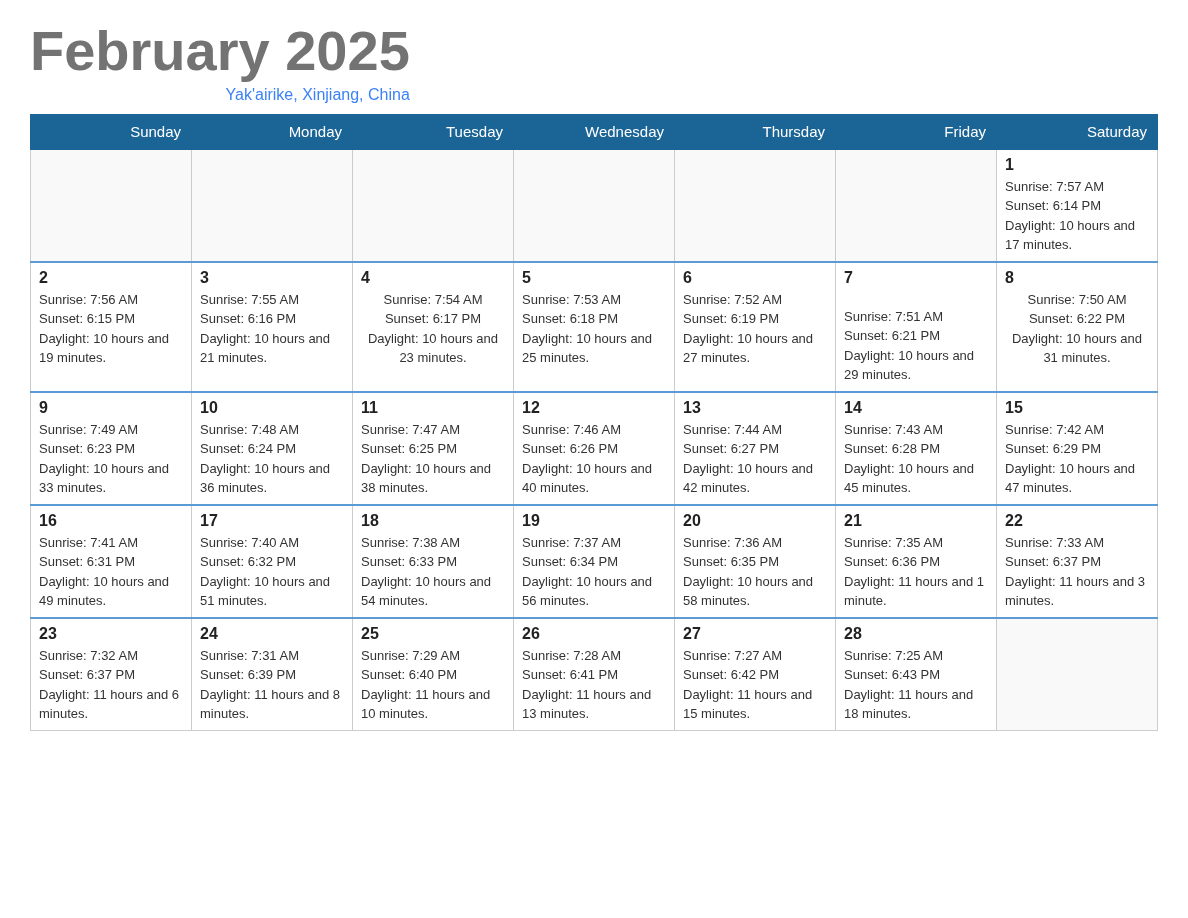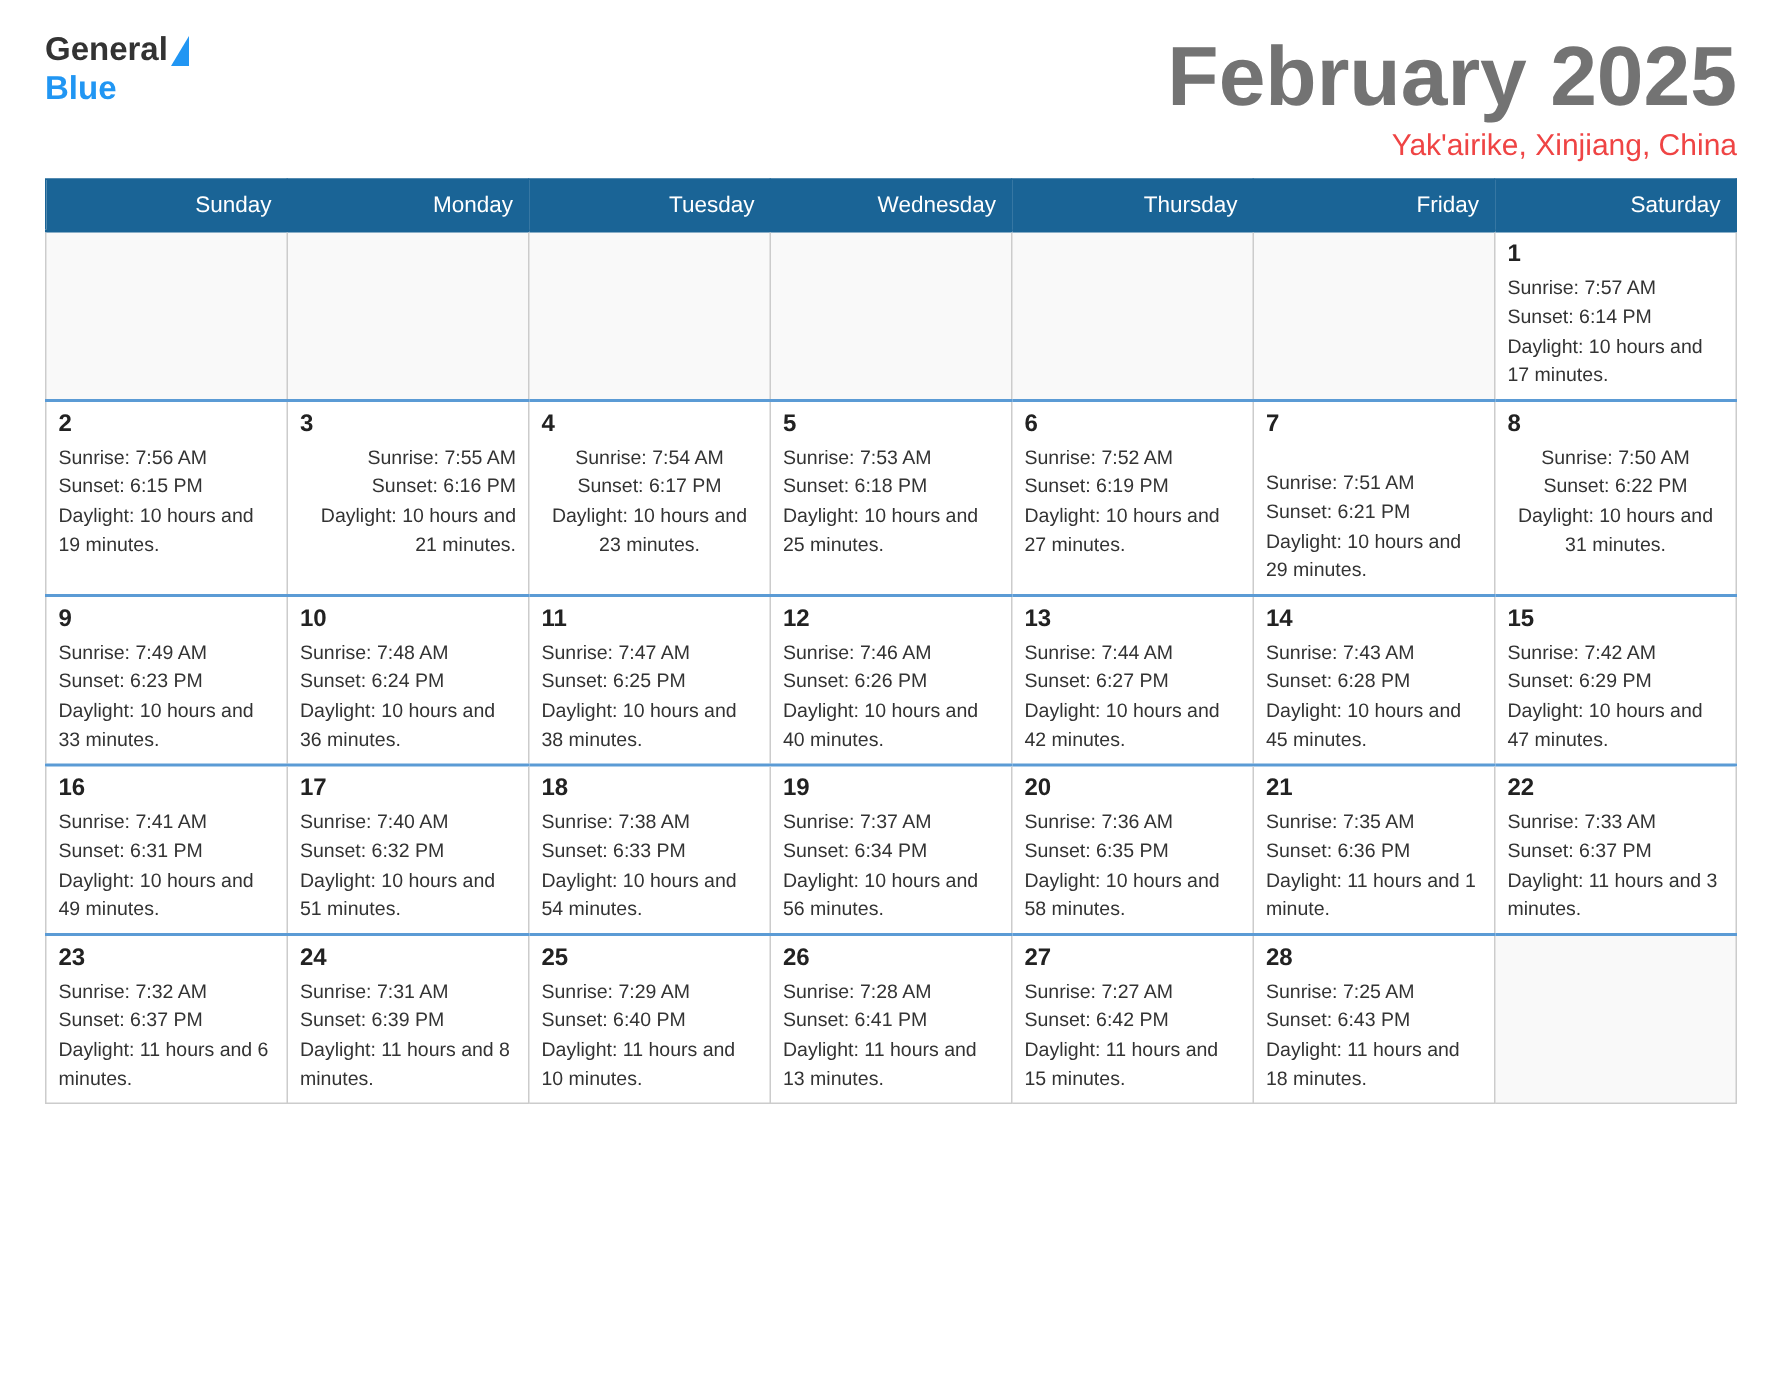--- a/index.html
+++ b/index.html
@@ -47,22 +47,22 @@
     .title-section {
       text-align: right;
     }
     .month-title {
       font-size: 56px;
       font-weight: bold;
       color: #737373;
       line-height: 1.1;
     }
     .location-title {
-      font-size: 20px;
-      color: #ef4444;
+      font-size: 16px;
+      color: #3b82f6;
       margin-top: 4px;
     }
     .calendar {
       width: 100%;
       border-collapse: collapse;
       margin-top: 10px;
     }
     .calendar th {
       background-color: #1a6496;
       color: #fff;
@@ -98,27 +98,20 @@
       border-top: 2px solid #1a6496;
     }
     .week-row td {
       border-top: 2px solid #5b9bd5;
     }
   </style>
 </head>
 <body>
 
 <div class="header">
-  <div class="logo-wrapper">
-    <div class="logo-top-row">
-      <span class="logo-text-general">General</span>
-      <div class="logo-triangle"></div>
-    </div>
-    <span class="logo-text-blue">Blue</span>
-  </div>
   <div class="title-section">
     <div class="month-title">February 2025</div>
     <div class="location-title">Yak'airike, Xinjiang, China</div>
   </div>
 </div>
 
 <table class="calendar">
   <thead>
     <tr>
     <th>Sunday</th>
@@ -147,21 +140,21 @@
       </tr>
       <tr class="week-row">
         <td>
           <span class="day-number">2</span>
           <div class="day-info" style="white-space: pre-line;">Sunrise: 7:56 AM
 Sunset: 6:15 PM
 Daylight: 10 hours and 19 minutes.</div>
         </td>
         <td>
           <span class="day-number">3</span>
-          <div class="day-info" style="white-space: pre-line; text-align: right;">Sunrise: 7:55 AM
+          <div class="day-info" style="white-space: pre-line;">Sunrise: 7:55 AM
 Sunset: 6:16 PM
 Daylight: 10 hours and 21 minutes.</div>
         </td>
         <td>
           <span class="day-number">4</span>
           <div class="day-info" style="white-space: pre-line; text-align: center;">Sunrise: 7:54 AM
 Sunset: 6:17 PM
 Daylight: 10 hours and 23 minutes.</div>
         </td>
         <td>

